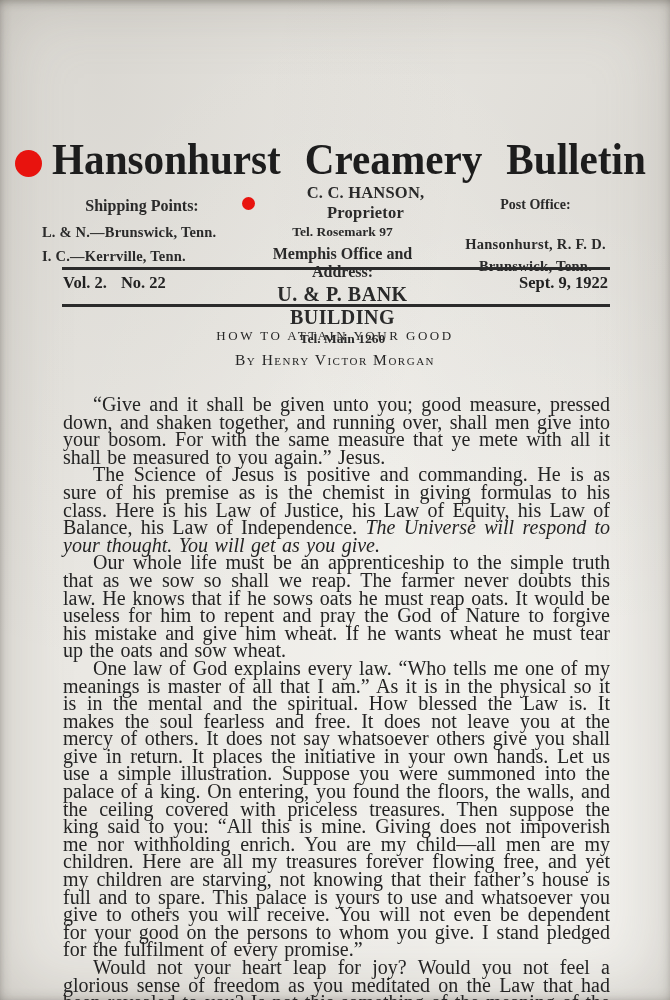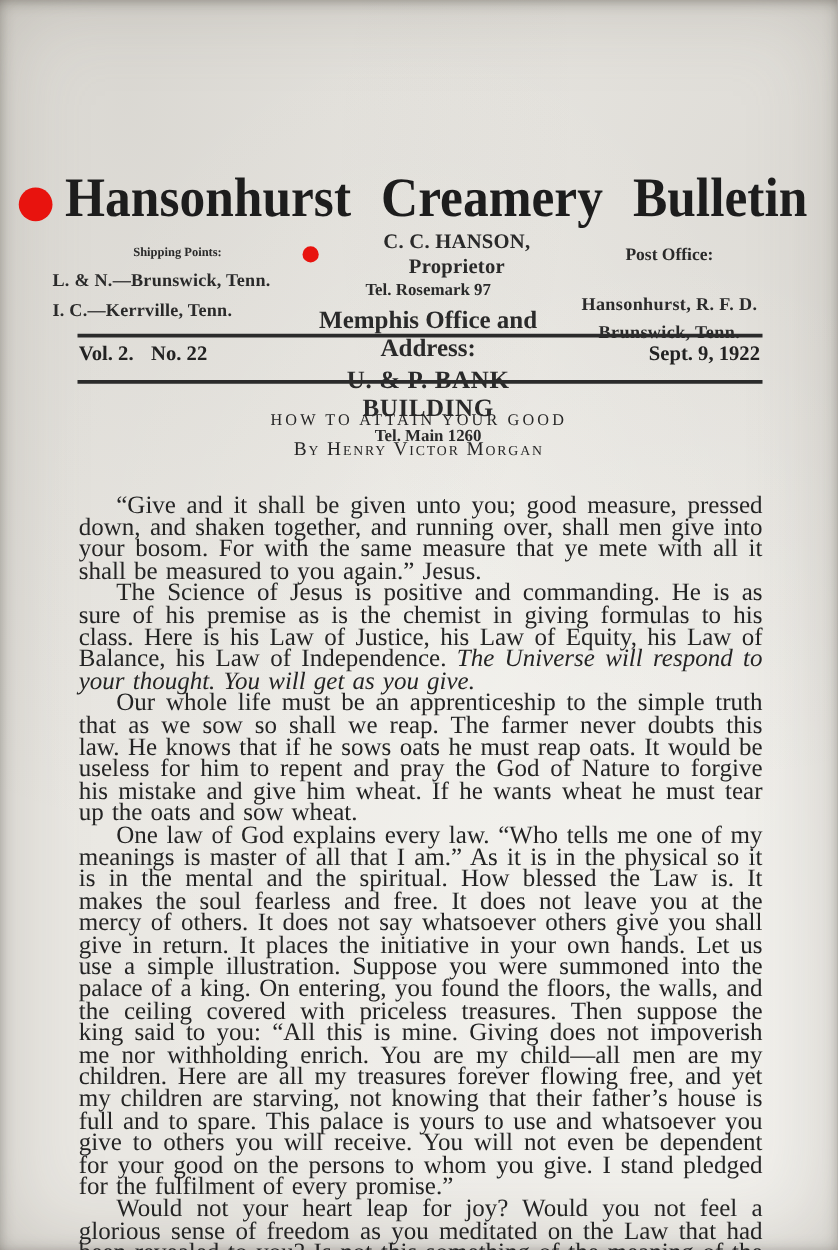--- a/index.html
+++ b/index.html
@@ -38,28 +38,28 @@
   }
 
   .header-grid {
     position: absolute; top: 183px; left: 42px; right: 42px;
     display: flex; font-weight: 700; color: #2a2a2a;
   }
   .col-left  { flex: 0 0 200px; padding-top: 14px; }
   .col-mid   { flex: 1 1 auto; text-align: center; }
   .col-right { flex: 0 0 185px; text-align: center; padding-top: 14px; }
 
-  .shipping-label { text-align: center; font-size: 10px; margin-bottom: 9px; }
+  .shipping-label { text-align: center; font-size: 16px; margin-bottom: 9px; }
   .shipping-line  { font-size: 14.5px; margin: 0 0 7px 0; letter-spacing: 0.2px; }
 
   .proprietor-row { display: flex; justify-content: center; align-items: center; gap: 28px; }
   .dot-small { width: 13px; height: 13px; margin-right: 5px; }
   .proprietor-name { font-size: 16.5px; letter-spacing: 0.2px; }
   .proprietor-tel  { font-size: 13.5px; margin-top: 1px; }
-  .office-label    { font-size: 20px; margin-top: 5px; }
+  .office-label    { font-size: 16px; margin-top: 5px; }
   .office-building { font-size: 20px; margin-top: 2px; letter-spacing: 0.5px; }
   .office-tel      { font-size: 13.5px; margin-top: 2px; }
 
   .po-label { font-size: 14px; margin-bottom: 23px; }
   .po-line  { font-size: 14.5px; margin-bottom: 5px; letter-spacing: 0.3px; }
 
   .rule { position: absolute; left: 62px; right: 60px; height: 3px; background: #2b2b2b; }
   .rule-top { top: 267px; }
   .rule-bottom { top: 304px; }
 

